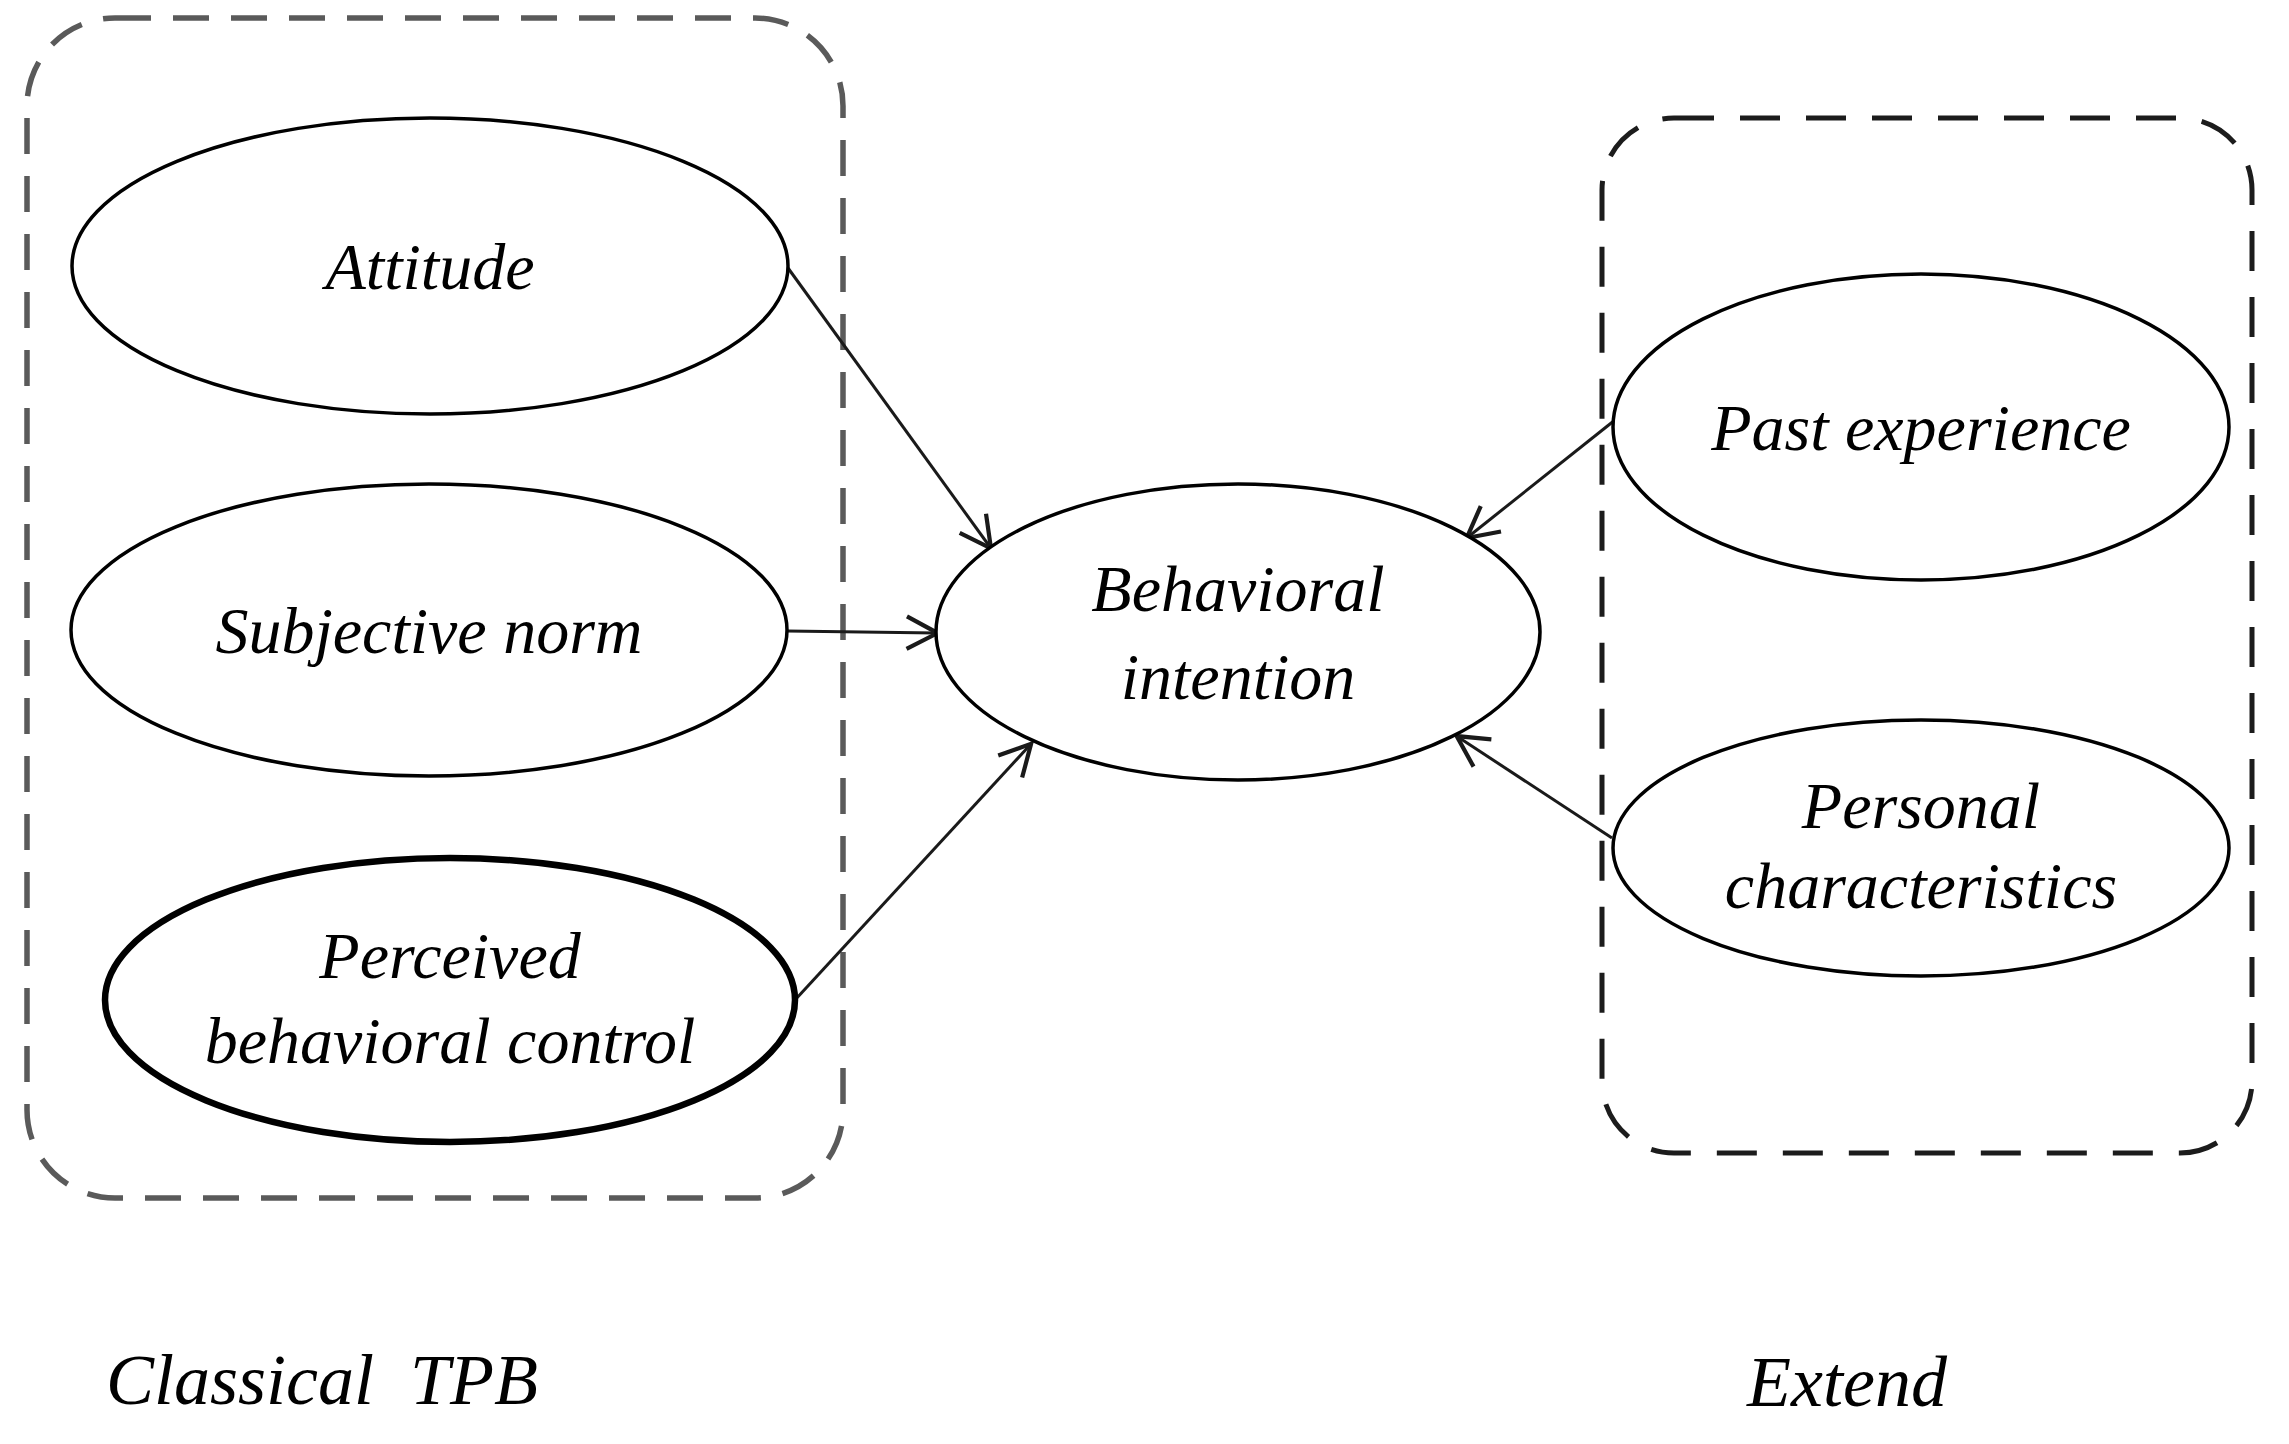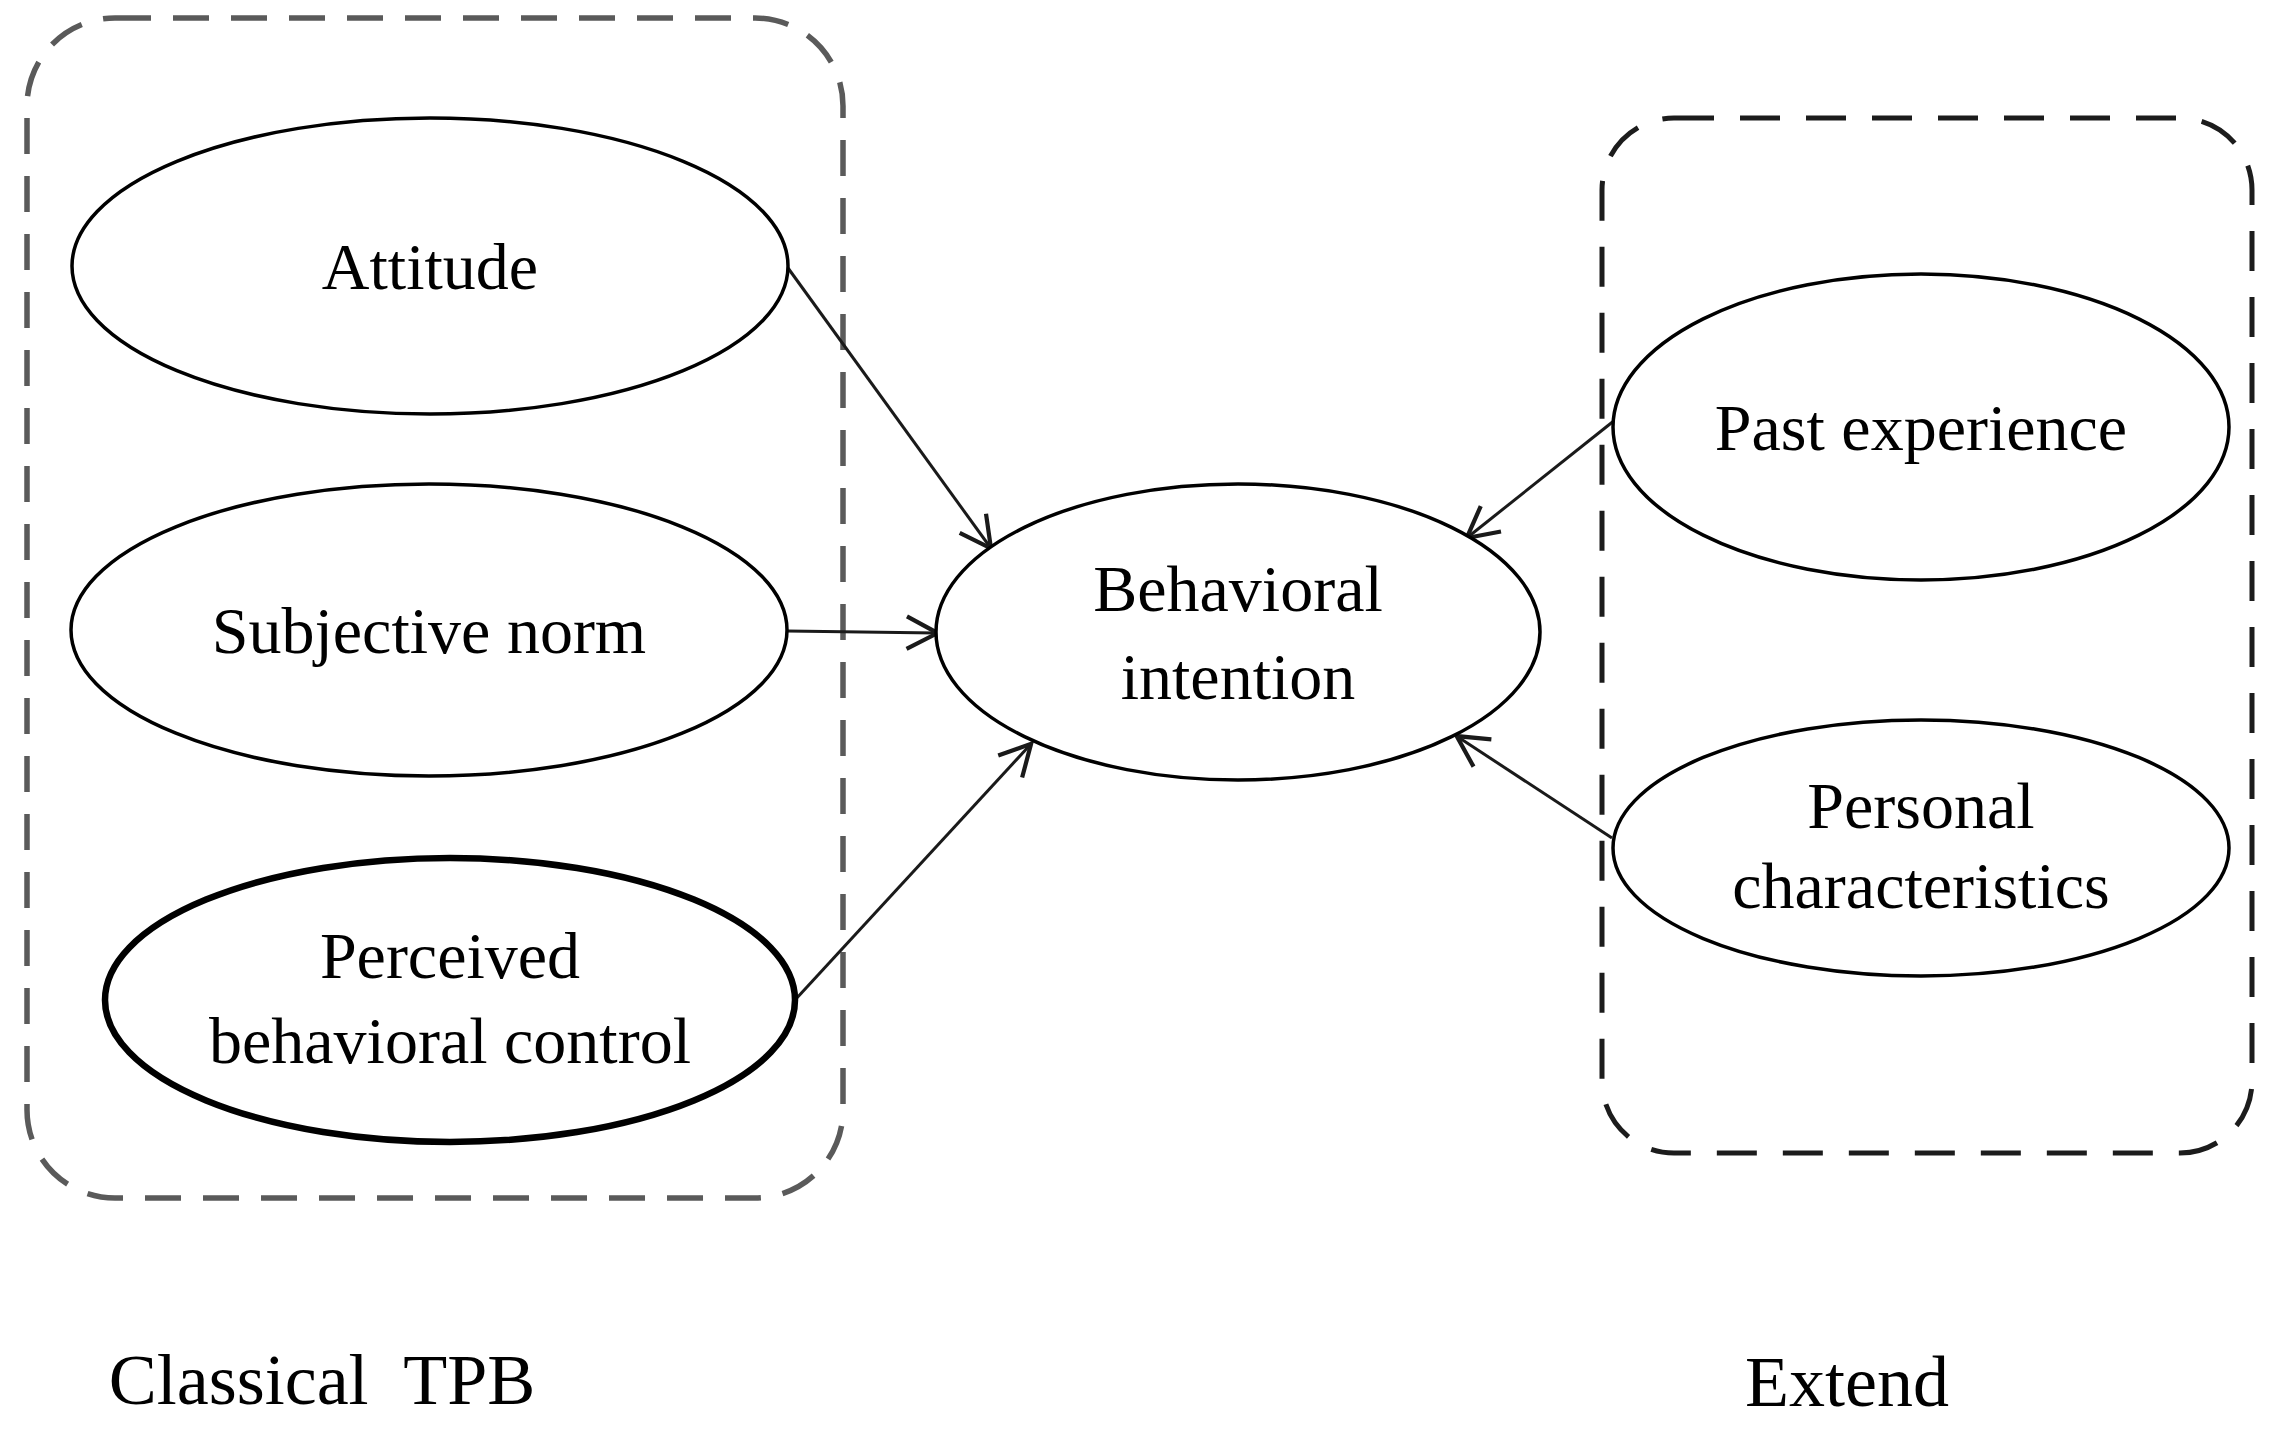--- a/index.html
+++ b/index.html
@@ -2,20 +2,21 @@
 <html><head>
 <meta charset="utf-8">
 <style>
   html, body { margin: 0; padding: 0; background: #ffffff; }
   #stage {
     position: relative;
     width: 2289px;
     height: 1444px;
     background: #ffffff;
     font-family: "Liberation Serif", "DejaVu Serif", serif;
+    font-style: italic;
   }
   svg { display: block; }
   .node-label {
     font-family: "Liberation Serif", "DejaVu Serif", serif;
     font-size: 66px;
     fill: #000000;
     text-anchor: middle;
   }
   .group-label {
     font-family: "Liberation Serif", "DejaVu Serif", serif;

